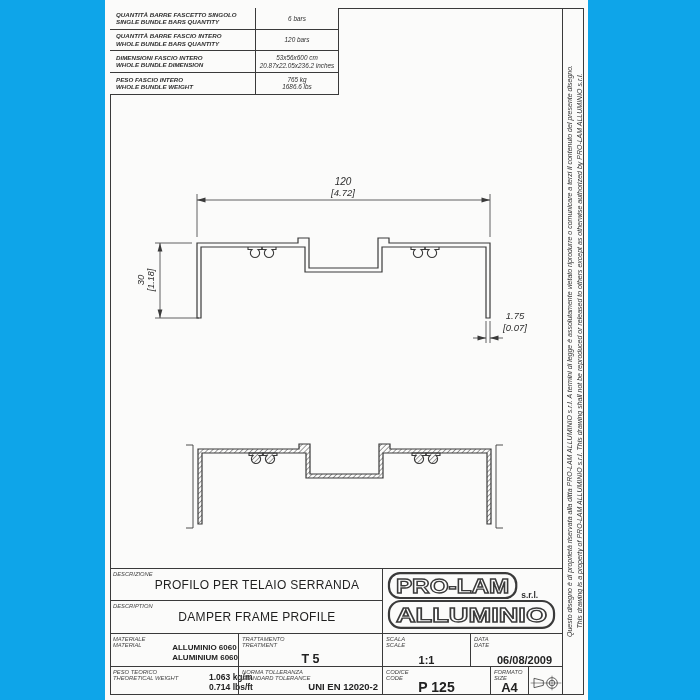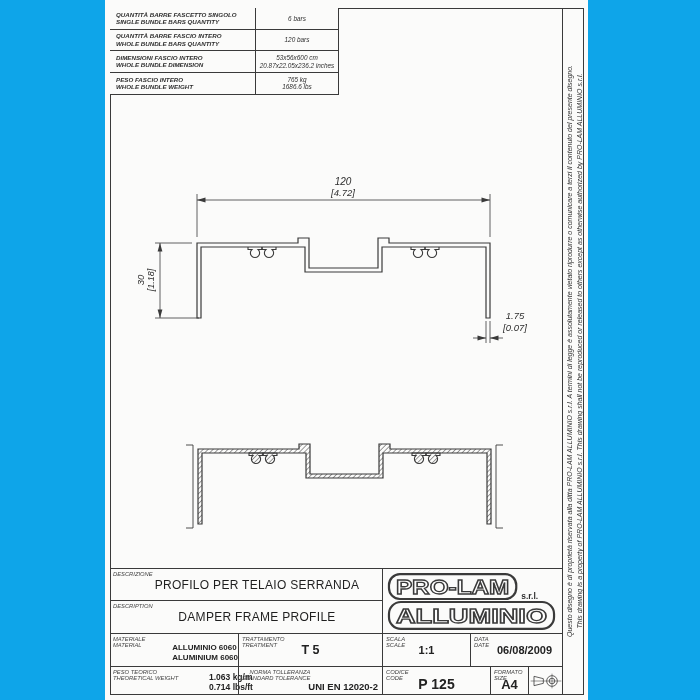--- a/index.html
+++ b/index.html
@@ -29,21 +29,21 @@
                   color:#2e2e2e; line-height:7.4px; white-space:nowrap; }
   .t-val { flex:1; display:flex; flex-direction:column; justify-content:center; align-items:center; }
   .t-val span { font-size:6.4px; font-style:italic; color:#2e2e2e; line-height:7.6px; white-space:nowrap; }
 
   .drawing-svg { position:absolute; left:0; top:0; pointer-events:none; }
   .dimtxt { font-family:"Liberation Sans",sans-serif; font-style:italic; fill:#2e2e2e; }
 
   
   .cell { position:absolute; background:transparent; border-top:1.2px solid #3a3a3a;
           display:flex; align-items:center; justify-content:center; }
-  .cell.vline { border-left:1.2px solid #3a3a3a; }
+  .cell.vline { border-left:1.2px solid #3a3a3a;align-items:flex-end; }
   .lbl { position:absolute; top:1.5px; left:3px; font-size:5.8px; font-style:italic;
          color:#444; line-height:6.6px; white-space:nowrap; }
   .val  { color:#222; }
   .desc-val { font-size:12px; color:#1f1f1f; letter-spacing:.3px; padding-left:22px; white-space:nowrap; }
   .two-line { display:flex; flex-direction:column; justify-content:center; }
   .two-line span { line-height:10px; font-weight:700; font-size:8px; color:#222; white-space:nowrap; }
 </style>
 </head>
 <body>
 
@@ -192,21 +192,21 @@
   </div>
 
   <div class="cell" style="left:110px; top:666px; width:128px; height:29px; justify-content:flex-start;">
     <span class="lbl"><span>PESO TEORICO</span><br>
       <span>THEORETICAL WEIGHT</span></span>
     <div class="two-line" style="padding-left:90px; padding-top:2px;margin-left:9px;">
       <span style="font-size:8.5px;">1.063 kg/m</span>
       <span style="font-size:8.5px;">0.714 lbs/ft</span>
     </div>
   </div>
-  <div class="cell vline" style="left:238px; top:666px; width:144px; height:29px; align-items:flex-end; justify-content:flex-end;text-align:right;">
+  <div class="cell vline" style="left:238px; top:666px; width:144px; height:29px; align-items:flex-end; justify-content:flex-end;">
     <span class="lbl"><span>NORMA TOLLERANZA</span><br>
       <span>STANDARD TOLERANCE</span></span>
     <span class="val" style="font-size:9.5px; font-weight:700; padding:0 4px 3px 0;">UNI EN 12020-2</span>
   </div>
   <div class="cell vline" style="left:382px; top:666px; width:108px; height:29px;">
     <span class="lbl"><span>CODICE</span><br>
       <span>CODE</span></span>
     <span class="val" style="font-size:14px; font-weight:700; padding-top:5px;">P 125</span>
   </div>
   <div class="cell vline" style="left:490px; top:666px; width:38px; height:29px;">

